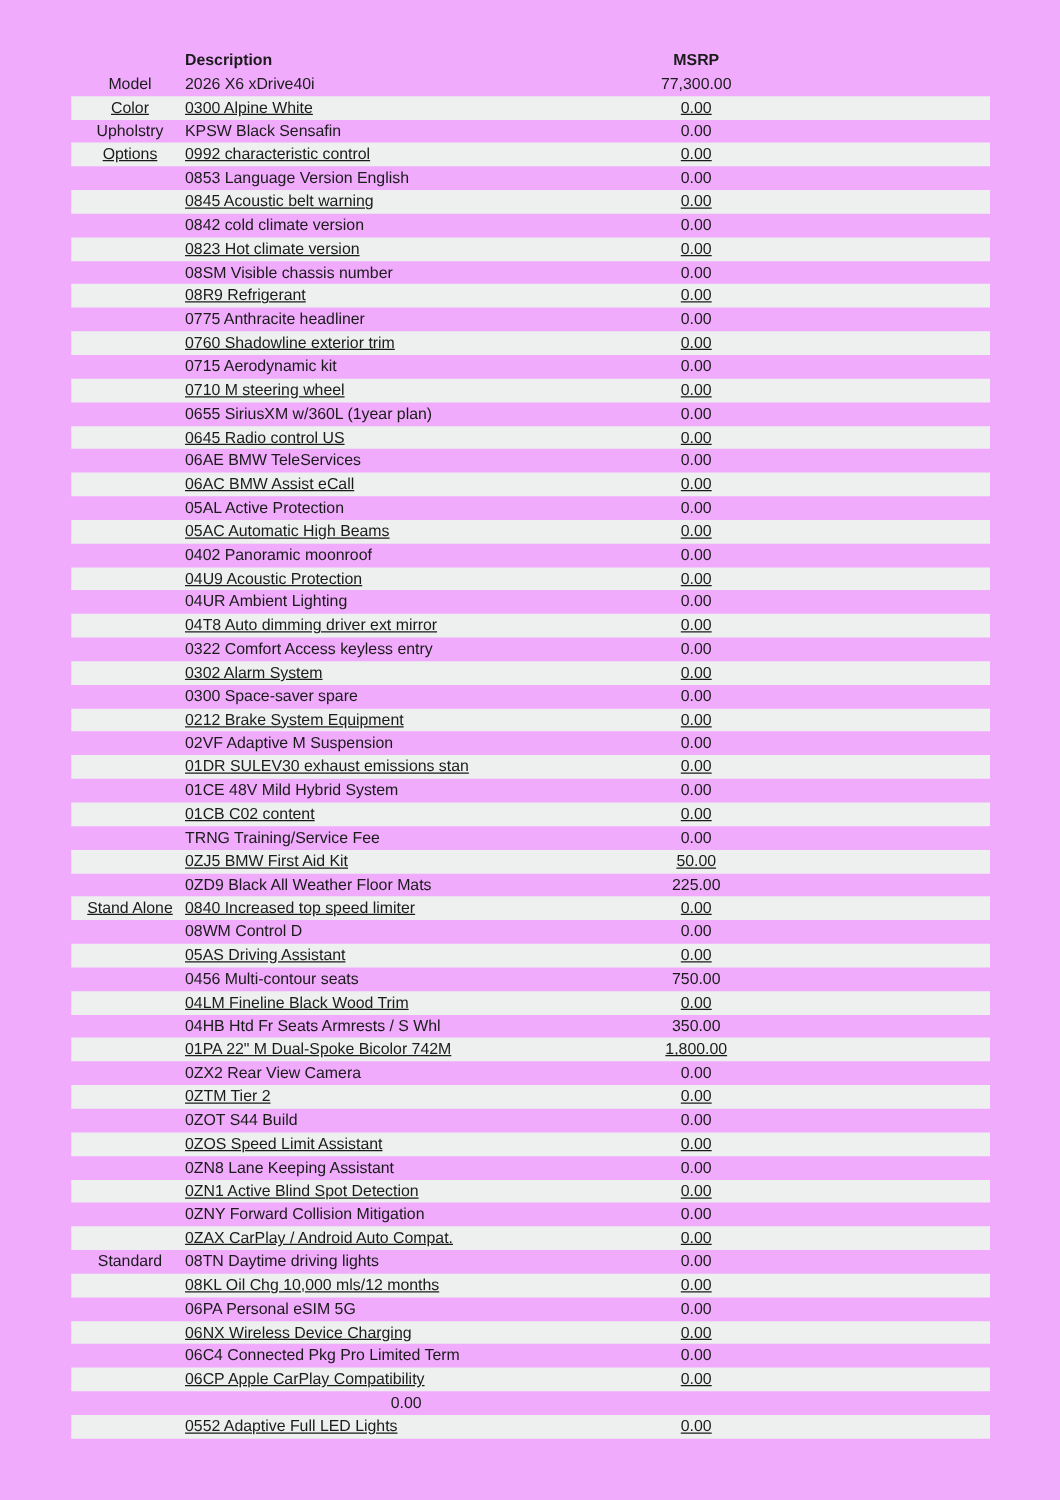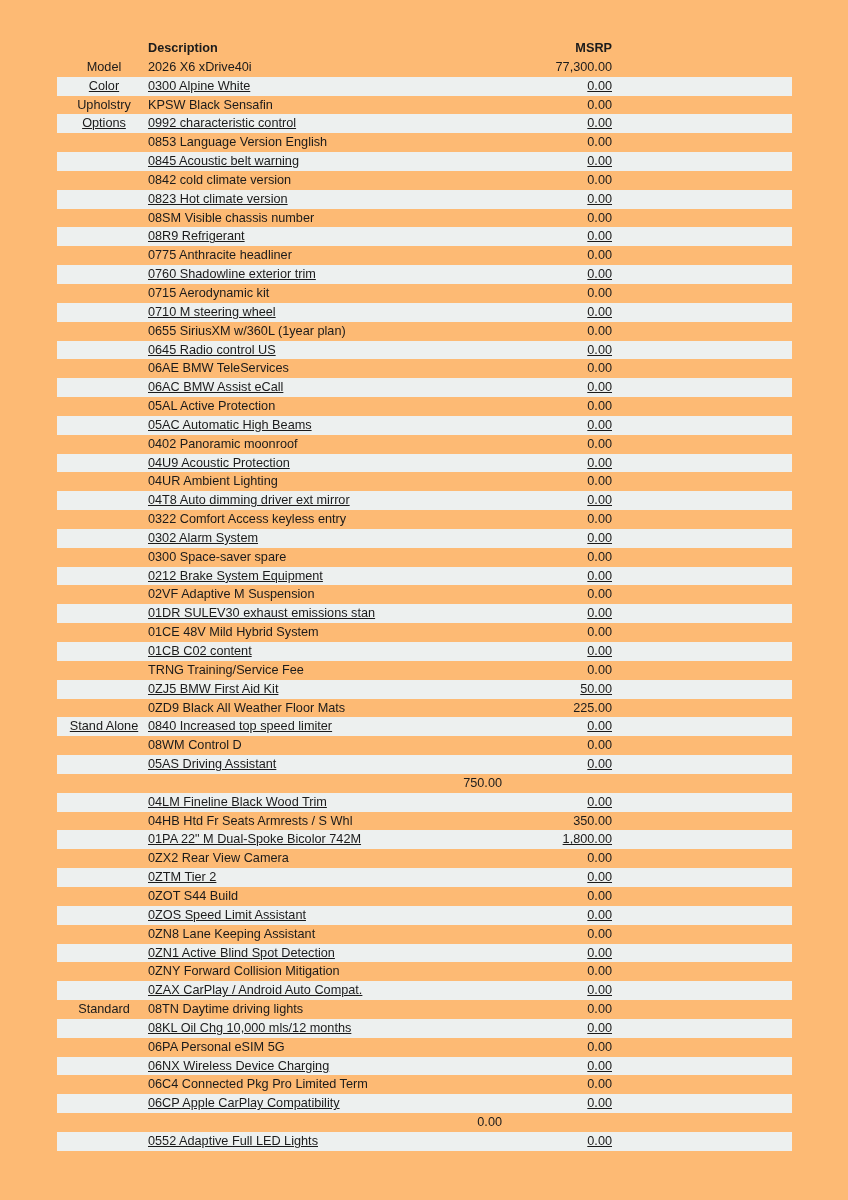--- a/index.html
+++ b/index.html
@@ -36,31 +36,31 @@
     text-decoration: underline;
   }
   .cell-cat {
     padding-left: 3px;
     text-align: center;
   }
   .cell-desc {
     padding-left: 0;
   }
   .cell-msrp {
-    text-align: right;
+    text-align: center;
   }
   .header-row .cell-desc,
   .header-row .cell-msrp {
     font-weight: bold;
   }
 </style>
 </head>
 <body>
 
-<div class="page" style="--stripe: #edf0ef; color: rgb(27, 27, 27); background: #fdba74;">
+<div class="page" style="--stripe: #edf0ef; color: rgb(27, 27, 27); background: #f0abfc;">
   <div class="options-table">
     <div class="row header-row">
       <div class="cell-cat"></div>
       <div class="cell-desc">Description</div>
       <div class="cell-msrp">MSRP</div>
       <div></div>
     </div>
   <div class="row">
       <div class="cell-cat">Model</div>
       <div class="cell-desc">2026 X6 xDrive40i</div>
@@ -284,20 +284,21 @@
       <div></div>
     </div>
       <div class="row striped">
       <div class="cell-cat"></div>
       <div class="cell-desc">05AS Driving Assistant</div>
       <div class="cell-msrp">0.00</div>
       <div></div>
     </div>
       <div class="row">
       <div class="cell-cat"></div>
+      <div class="cell-desc">0456 Multi-contour seats</div>
       <div class="cell-msrp">750.00</div>
       <div></div>
     </div>
       <div class="row striped">
       <div class="cell-cat"></div>
       <div class="cell-desc">04LM Fineline Black Wood Trim</div>
       <div class="cell-msrp">0.00</div>
       <div></div>
     </div>
       <div class="row">

